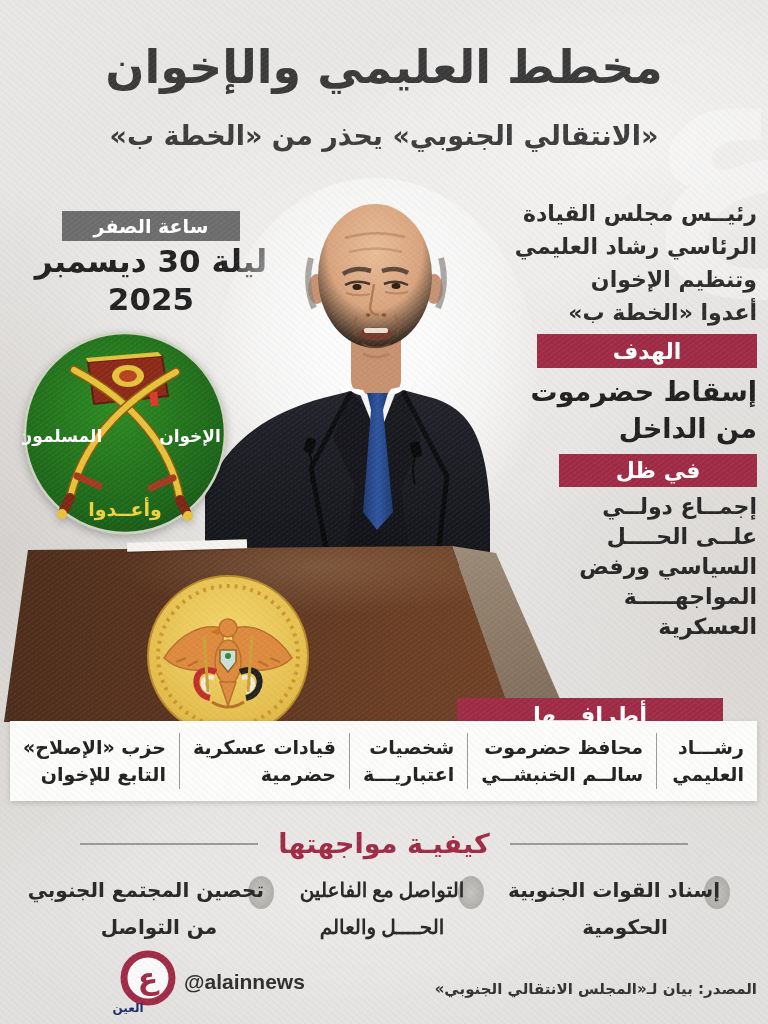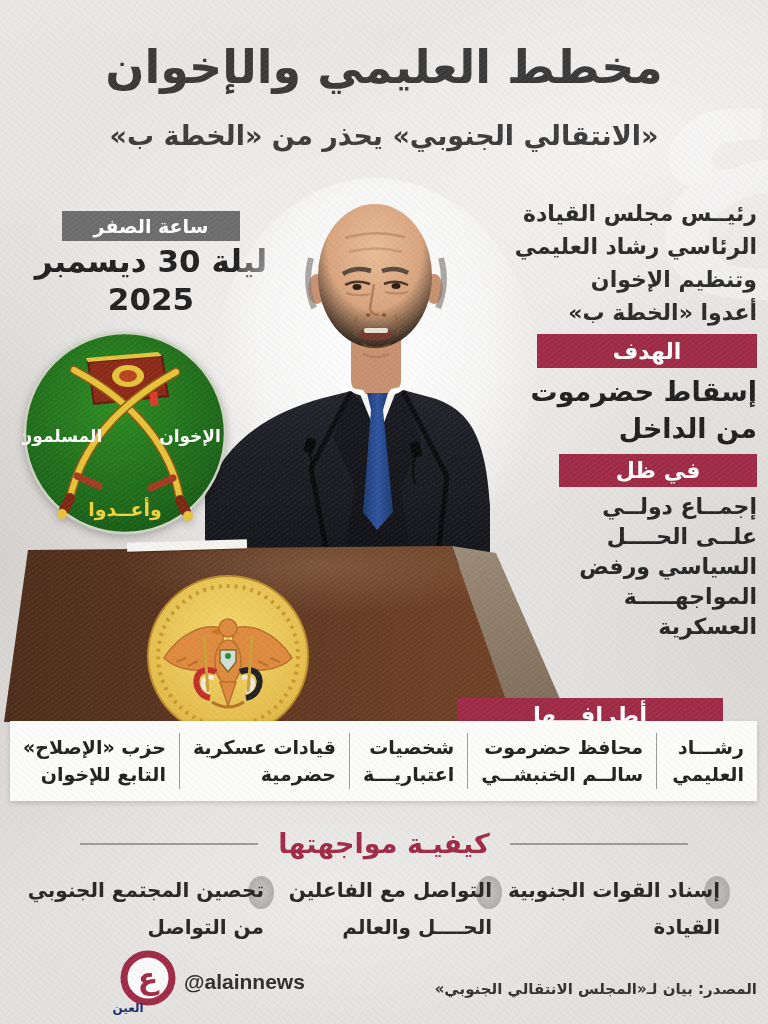--- a/index.html
+++ b/index.html
@@ -75,28 +75,28 @@
     display:flex; flex-direction:row-reverse; align-items:center;
     box-shadow:0 2px 5px rgba(0,0,0,.16);
   }
   .cell { flex:1; padding:0 13px; text-align:right; font-size:19px; font-weight:bold; color:#222; line-height:27px; white-space:nowrap; }
   .vdiv { width:1px; height:56px; background:#9b9b9b; flex:0 0 1px; }
 
   .confront-head { left:0; top:828px; width:768px; display:flex; align-items:center; justify-content:center; gap:20px; }
   .confront-title { font-size:27px; font-weight:bold; color:#a02b46; white-space:nowrap; }
   .hline { width:178px; border-top:2px solid #9a9a9a; height:0; }
 
-  .citem { top:872px; font-size:20px; font-weight:bold; color:#2a2a2a; line-height:37px; white-space:nowrap; }
+  .citem { top:872px; text-align:center; font-size:20px; font-weight:bold; color:#2a2a2a; line-height:37px; white-space:nowrap; }
   .citem .bullet {
     position:absolute; right:-10px; top:4px; width:26px; height:33px; border-radius:50%;
     background:radial-gradient(#bcbab7,#908e8b); opacity:.75; z-index:0;
   }
   .citem div { position:relative; z-index:1; }
   .c1 { right:48px; width:190px; }
-  .c2 { right:276px; width:184px; }
+  .c2 { right:294px; width:184px;font-family:Liberation Serif, serif; }
   .c3 { right:504px; width:210px; }
 
   .source { right:11px; top:980px; font-size:15px; font-weight:bold; color:#333; white-space:nowrap; }
   .alain-logo { left:112px; top:950px; }
   .handle { left:184px; top:970px; font-size:21px; font-weight:bold; color:#2f2f2f; font-family:"Liberation Sans", sans-serif; }
 </style>
 </head>
 <body>
 
 <div id="canvas">
@@ -304,21 +304,21 @@
   </div>
 
   <div class="abs confront-head">
     <div class="hline"></div>
     <div class="confront-title rtl">كيفيـة مواجهتها</div>
     <div class="hline"></div>
   </div>
   <div class="abs citem c1 rtl">
     <span class="bullet"></span>
     <div>إسناد القوات الجنوبية</div>
-    <div>القيادة</div>
+    <div>الحكومية</div>
   </div>
   <div class="abs citem c2 rtl">
     <span class="bullet"></span>
     <div>التواصل مع الفاعلين</div>
     <div>الحــــل والعالم</div>
   </div>
   <div class="abs citem c3 rtl">
     <span class="bullet"></span>
     <div>تحصين المجتمع الجنوبي</div>
     <div>من التواصل</div>

